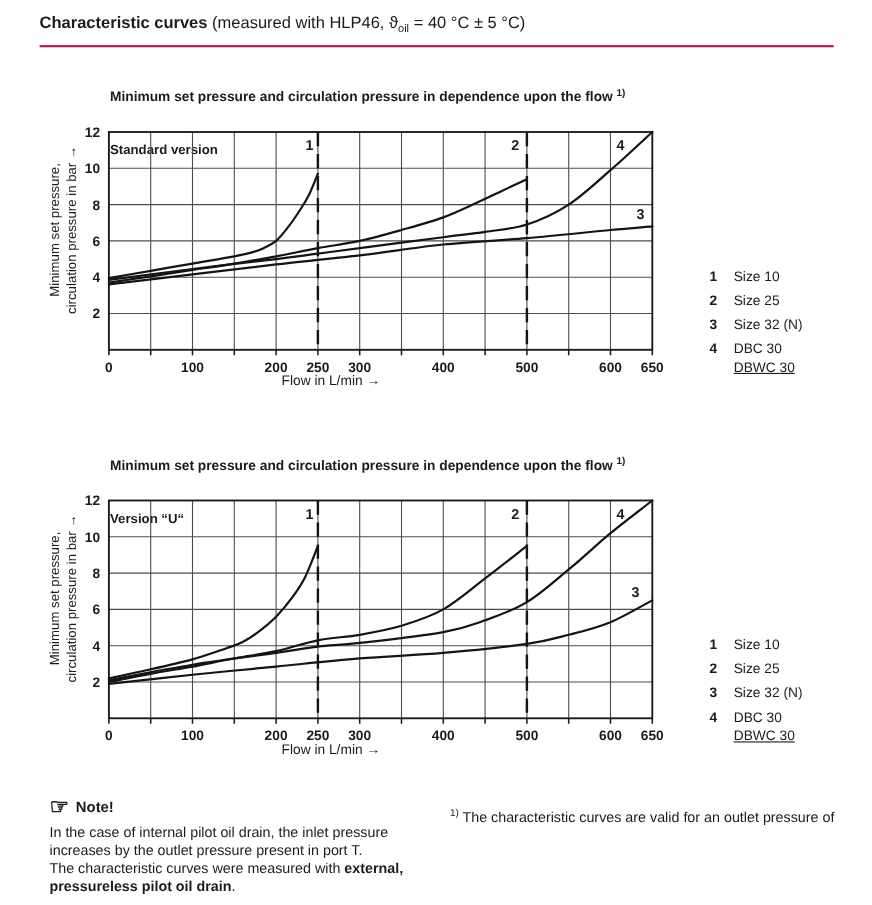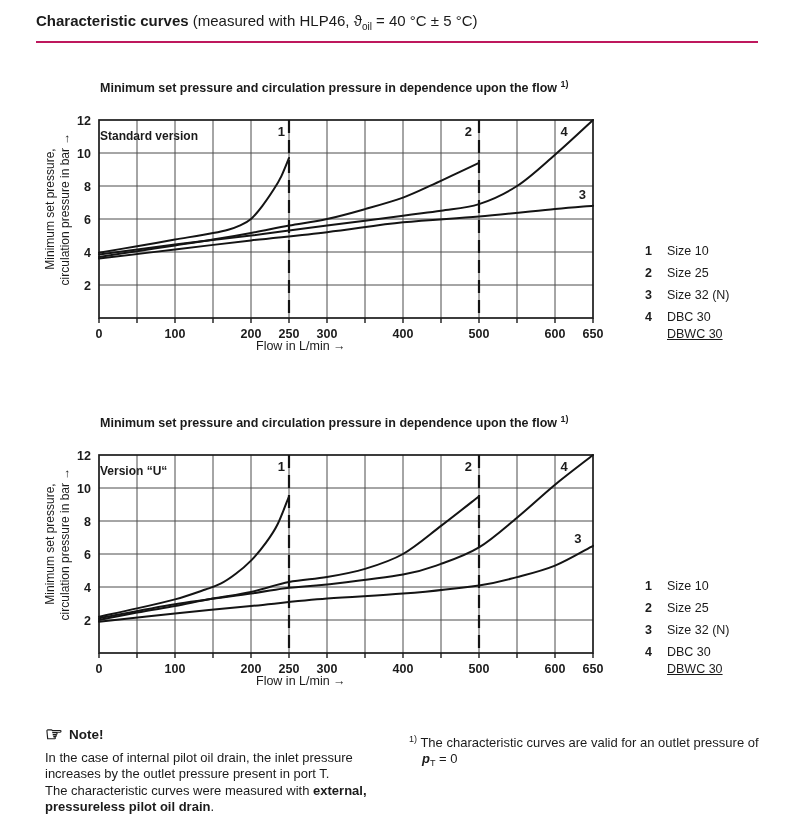--- a/index.html
+++ b/index.html
@@ -226,14 +226,13 @@
 </div>
 
 <div class="note">
   <div class="note-head"><span class="note-icon">☞</span><span>Note!</span></div>
   <div>In the case of internal pilot oil drain, the inlet pressure increases by the outlet pressure present in port T.</div>
   <div><span>The characteristic curves were measured with </span><b>external, pressureless pilot oil drain</b><span>.</span></div>
 </div>
 
 <div class="footnote">
   <div><sup>1)</sup> <span>The characteristic curves are valid for an outlet pressure of</span></div>
-  <div class="fn-indent"><span class="fn-p">p</span><span class="fn-sub">T</span><span> = 0</span></div>
 </div>
 
 </body></html>

